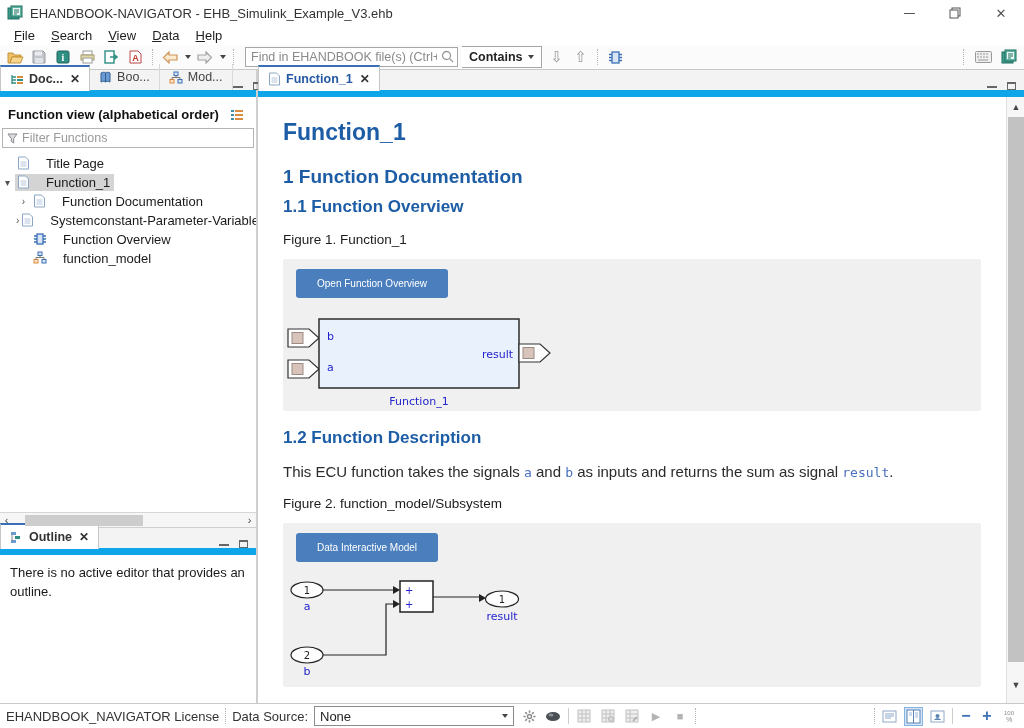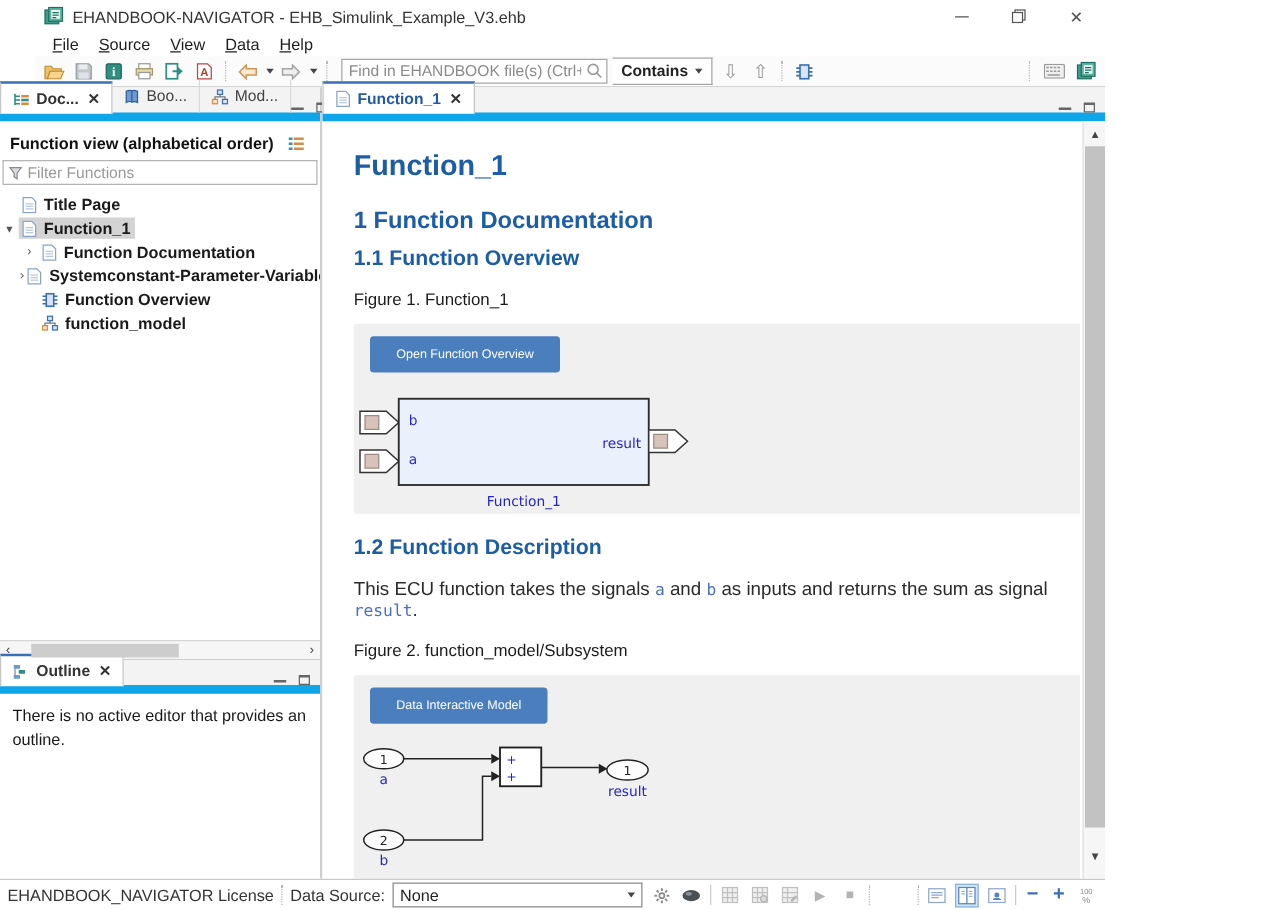--- a/index.html
+++ b/index.html
@@ -1,18 +1,18 @@
 <!DOCTYPE html>
 <html><head>
 <meta charset="utf-8">
 <style>
   * { margin:0; padding:0; box-sizing:border-box; }
   html,body { width:1024px; height:728px; overflow:hidden; background:#fff;
     font-family:"Liberation Sans", sans-serif; font-size:13px; color:#1e1e1e; }
-  .window { position:relative; width:884px; height:728px; background:#fff;padding-left:28px; }
+  .window { position:relative; width:1024px; height:728px; background:#fff; }
 
   
   .titlebar { height:26px; display:flex; align-items:center; padding-left:7px; background:#fff; }
   .titlebar .title { margin-left:7px; font-size:13px; color:#333; }
   .win-controls { margin-left:auto; display:flex; height:100%; }
   .win-btn { width:46px; display:flex; align-items:center; justify-content:center; color:#555; cursor:default; }
   .glyph-min { width:11px; height:1px; background:#555; display:inline-block; }
   .glyph-close { font-size:13px; color:#555; }
 
   
@@ -51,21 +51,21 @@
   .view-header { display:flex; align-items:center; padding:10px 8px 6px 8px; }
   .view-header .txt { font-weight:bold; font-size:13px; color:#111; }
   .view-header .hicon { margin-left:auto; margin-right:4px; }
   .filter-box { margin:0 2px; height:20px; border:1px solid #b3b3b3; display:flex; align-items:center; padding:0 4px; gap:4px; }
   .filter-box input { border:none; outline:none; flex:1; font-size:12.5px; font-family:"Liberation Sans",sans-serif; color:#000000; }
   .filter-box input::placeholder { color:#9a9a9a; }
 
   .tree { padding-top:6px; flex:1; overflow:hidden; }
   .trow { height:19px; display:flex; align-items:center; font-size:13px; color:#1a1a1a; }
   .trow .arr { width:15px; text-align:center; font-size:10px; color:#555; }
-  .trow .grp { display:flex; align-items:center; gap:5px; padding:1px 4px 1px 2px;font-weight:bold; }
+  .trow .grp { display:flex; align-items:flex-start; gap:16px; padding:1px 4px 1px 2px; }
   .trow.selrow .grp { background:#d4d4d4; }
   .d2 { margin-left:16px; }
   .hscroll { height:15px; border-top:1px solid #d6d6d6; background:#f6f6f6; display:flex; align-items:center; }
   .hs-arrow { width:13px; text-align:center; font-size:11px; color:#444; }
   .hs-track { flex:1; height:13px; position:relative; }
   .hs-thumb { position:absolute; left:12px; top:1px; width:118px; height:11px; background:#cdcdcd; }
 
   .outline-msg { padding:9px 10px; font-size:13px; color:#1a1a1a; line-height:1.45; }
 
   
@@ -128,21 +128,21 @@
           </svg>
         </span>
       <span class="win-btn">
           <span class="glyph-close">✕</span>
         </span>
     </div>
   </div>
 
   <div class="menubar">
     <span class="menu-item">File</span>
-    <span class="menu-item">Source</span>
+    <span class="menu-item">Search</span>
     <span class="menu-item">View</span>
     <span class="menu-item">Data</span>
     <span class="menu-item">Help</span>
   </div>
 
   <div class="toolbar">
     <span class="tbtn">
         <svg width="17" height="15" viewBox="0 0 17 15">
           <path d="M1 3h5l1.5 2H14v2H5l-2 6H1z" fill="#f0c169" stroke="#bd8c2f" stroke-width="0.9"></path>
           <path d="M5 7h11l-2.5 6H3z" fill="#f7d58d" stroke="#bd8c2f" stroke-width="0.9"></path>

